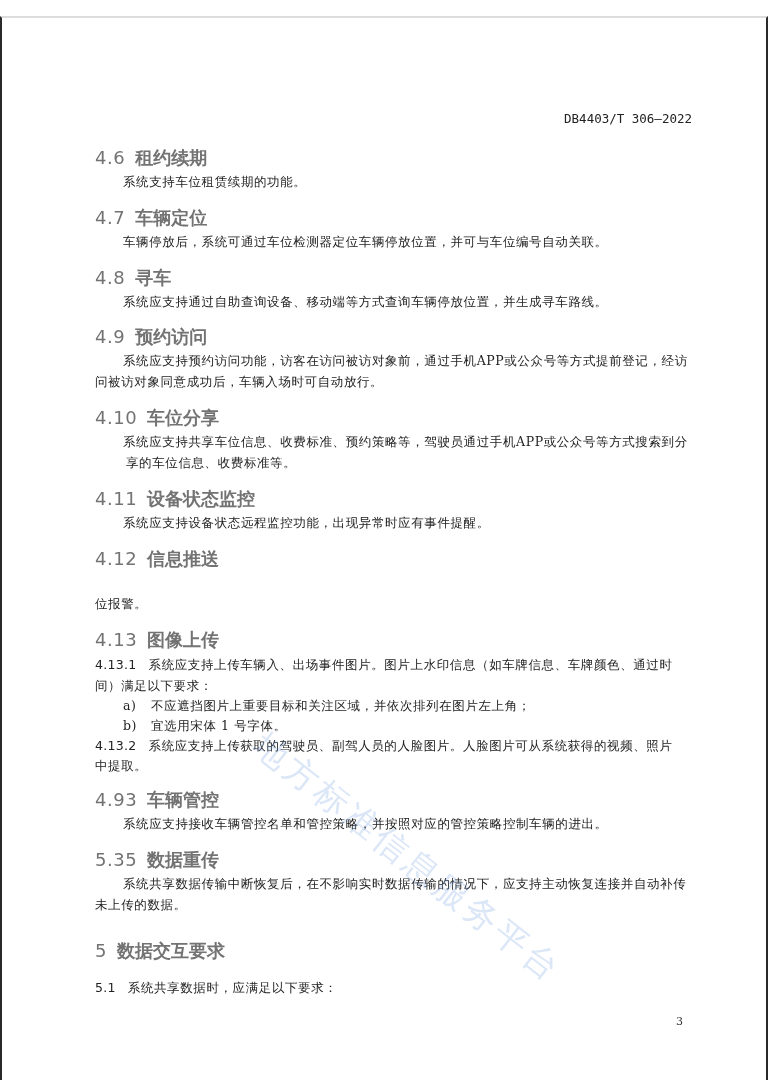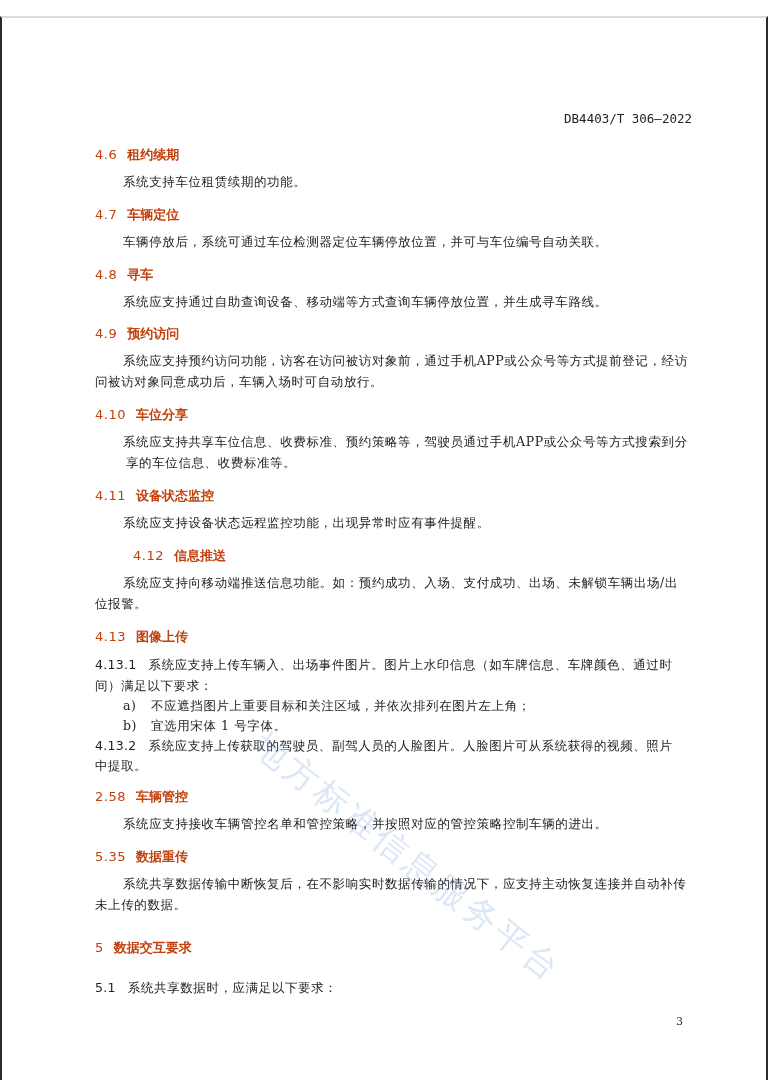--- a/index.html
+++ b/index.html
@@ -34,23 +34,23 @@
       font-size: 12.5px;
       letter-spacing: 0px;
       color: #222;
     }
     .abs {
       position: absolute;
       white-space: nowrap;
     }
     .heading {
       font-family: "DejaVu Sans", "Liberation Sans", sans-serif;
-      font-size: 13px;
+      font-size: 18px;
       font-weight: bold;
-      color: #c2410c;
+      color: #737373;
     }
     .heading .num {
       font-weight: normal;
       display: inline-block;
       margin-right: 10px;
       letter-spacing: 0.5px;
     }
     .para {
       font-size: 12.5px;
       color: #222;
@@ -119,24 +119,23 @@
     <span class="num">4.10</span><span>车位分享</span>
   </div>
   <div class="abs para" style="left:121px; top:416px;">系统应支持共享车位信息、收费标准、预约策略等，驾驶员通过手机APP或公众号等方式搜索到分</div>
   <div class="abs para" style="left:93px; top:437px;margin-left:31px;">享的车位信息、收费标准等。</div>
 
   <div class="abs heading" style="left:93px; top:469px;">
     <span class="num">4.11</span><span>设备状态监控</span>
   </div>
   <div class="abs para" style="left:121px; top:497px;">系统应支持设备状态远程监控功能，出现异常时应有事件提醒。</div>
 
-  <div class="abs heading" style="left:93px; top:529px;margin-left:38px;">
+  <div class="abs heading" style="left:93px; top:529px;">
     <span class="num">4.12</span><span>信息推送</span>
   </div>
-  <div class="abs para" style="left:121px; top:557px;">系统应支持向移动端推送信息功能。如：预约成功、入场、支付成功、出场、未解锁车辆出场/出</div>
   <div class="abs para" style="left:93px; top:578px;">位报警。</div>
 
   <div class="abs heading" style="left:93px; top:610px;">
     <span class="num">4.13</span><span>图像上传</span>
   </div>
 
   <div class="abs para" style="left:93px; top:639px;">
     <span class="clause-num">4.13.1</span><span>系统应支持上传车辆入、出场事件图片。图片上水印信息（如车牌信息、车牌颜色、通过时</span>
   </div>
   <div class="abs para" style="left:93px; top:660px;">间）满足以下要求：</div>
@@ -146,21 +145,21 @@
   <div class="abs para" style="left:121px; top:700px;">
     <span class="list-marker">b)</span><span>宜选用宋体 1 号字体。</span>
   </div>
 
   <div class="abs para" style="left:93px; top:720px;">
     <span class="clause-num">4.13.2</span><span>系统应支持上传获取的驾驶员、副驾人员的人脸图片。人脸图片可从系统获得的视频、照片</span>
   </div>
   <div class="abs para" style="left:93px; top:740px;">中提取。</div>
 
   <div class="abs heading" style="left:93px; top:770px;">
-    <span class="num">2.58</span><span>车辆管控</span>
+    <span class="num">4.93</span><span>车辆管控</span>
   </div>
   <div class="abs para" style="left:121px; top:798px;">系统应支持接收车辆管控名单和管控策略，并按照对应的管控策略控制车辆的进出。</div>
 
   <div class="abs heading" style="left:93px; top:830px;">
     <span class="num">5.35</span><span>数据重传</span>
   </div>
   <div class="abs para" style="left:121px; top:858px;">系统共享数据传输中断恢复后，在不影响实时数据传输的情况下，应支持主动恢复连接并自动补传</div>
   <div class="abs para" style="left:93px; top:879px;">未上传的数据。</div>
 
   <div class="abs heading" style="left:93px; top:921px;">

